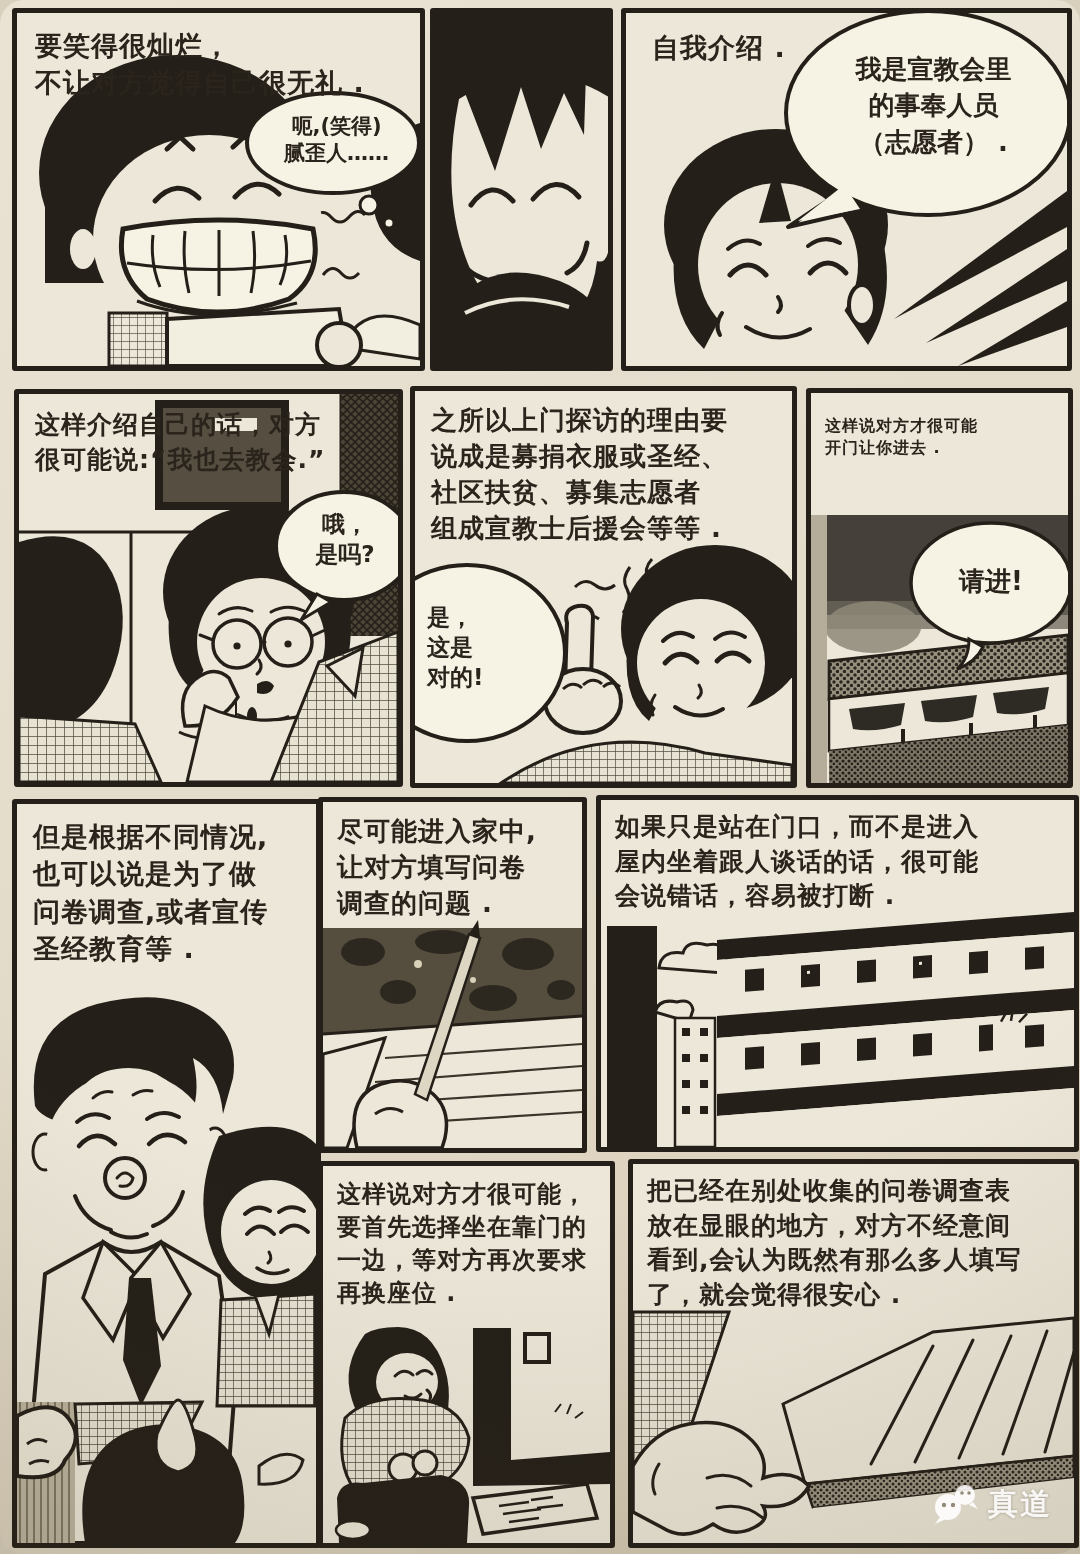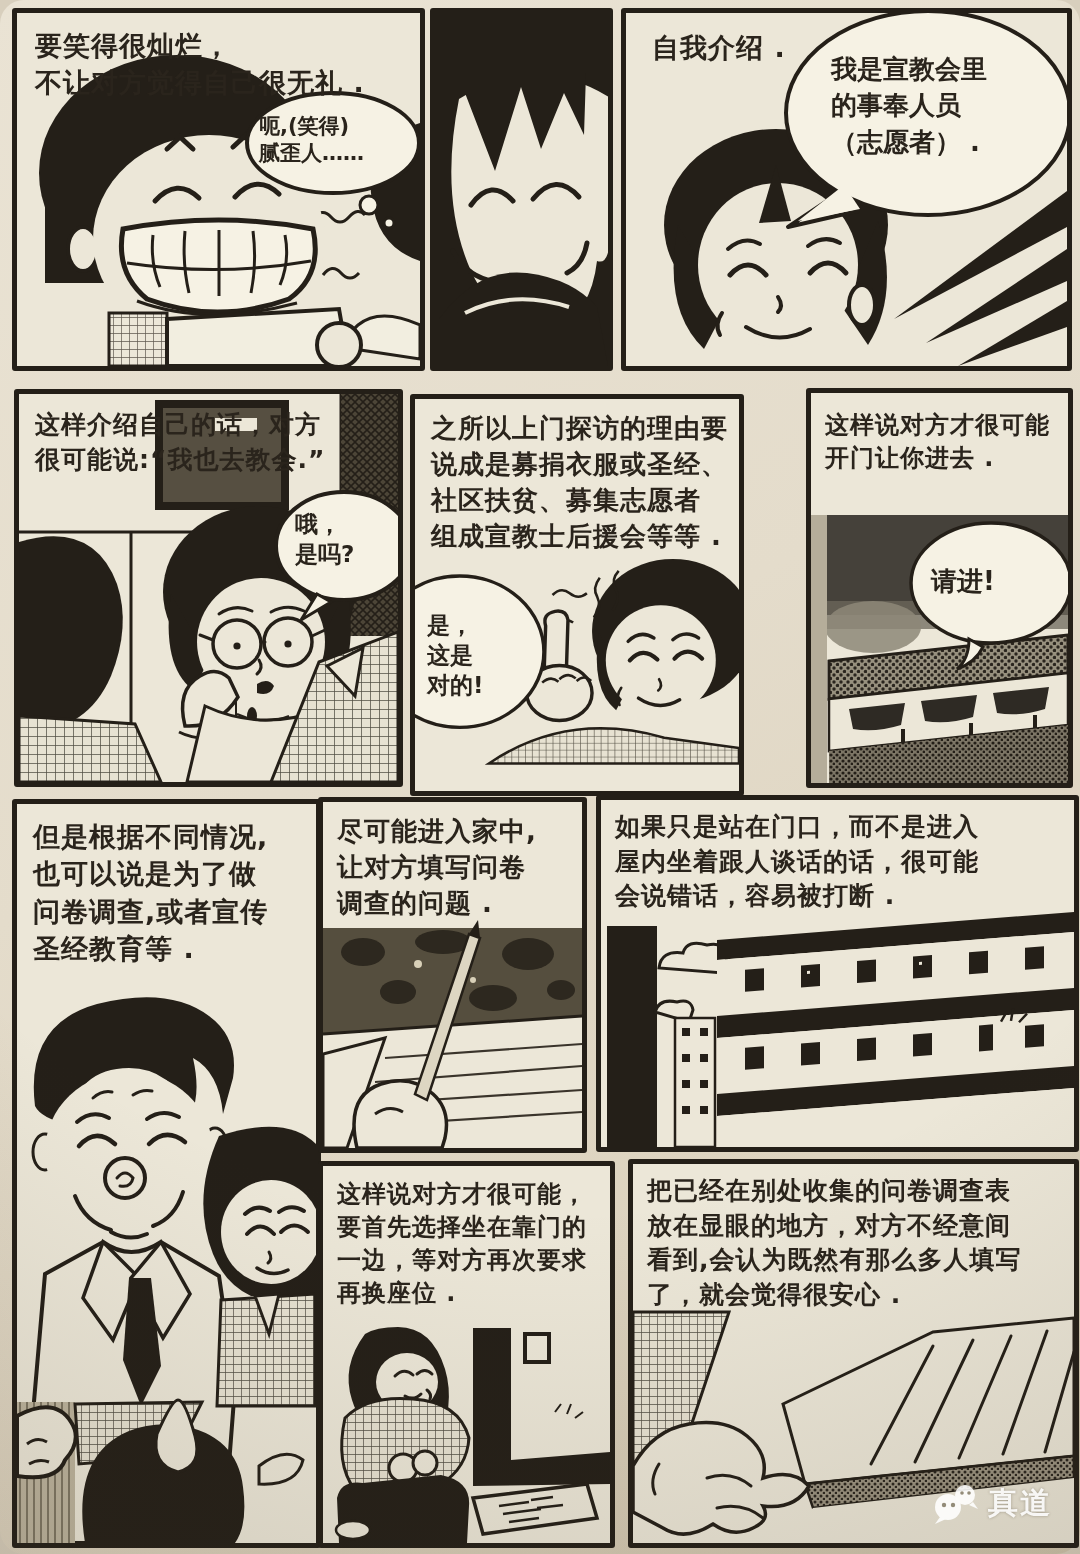--- a/index.html
+++ b/index.html
@@ -23,26 +23,26 @@
     background:#ece7d8;border:5px solid #241f18;border-radius:3px;
     overflow:hidden;
   }
   .panel svg{position:absolute;left:0;top:0;width:100%;height:100%;display:block;}
   .cap{
     position:absolute;white-space:pre-line;
     color:#2a241c;font-weight:700;line-height:1.38;letter-spacing:1px;
     z-index:3;
   }
   .btxt{
-    position:absolute;white-space:pre-line;text-align:left;
+    position:absolute;white-space:pre-line;text-align:center;
     color:#2a241c;font-weight:700;line-height:1.3;z-index:4;
   }
   .watermark{
     position:absolute;left:932px;top:1483px;z-index:9;
-    display:flex;gap:6px;opacity:.92;
+    display:flex;align-items:center;gap:6px;opacity:.92;
   }
   .watermark .wm-label{
     color:rgba(255,255,255,.95);font-size:30px;font-weight:700;
     text-shadow:0 0 3px rgba(90,80,60,.5);letter-spacing:2px;
   }
 </style>
 </head>
 <body>
 
 <div class="page">
@@ -217,21 +217,21 @@
         <ellipse cx="325" cy="152" rx="68" ry="54" fill="#f6f2e4" stroke="#241f18" stroke-width="4"></ellipse>
         <polygon points="298,200 282,226 312,208" fill="#f6f2e4" stroke="#241f18" stroke-width="3"></polygon>
       </g>
     </svg>
     <div class="cap" style="left:16px;top:14px;font-size:25px">这样介绍自己的话，对方
 很可能说:“我也去教会.”</div>
     <div class="btxt" style="left:276px;top:116px;width:100px;font-size:23px">哦，
 是吗?</div>
   </section>
 
-  <section class="panel" style="left:410px;top:394px;width:334px;height:402px">
+  <section class="panel" style="left:410px;top:386px;width:387px;height:402px">
     <svg viewBox="0 0 377 392">
       <defs>
         <pattern id="chk5" width="8" height="8" patternUnits="userSpaceOnUse">
           <rect width="8" height="8" fill="#e7e2d2"></rect>
           <path d="M0,0H8M0,0V8" stroke="#38332a" stroke-width="1.4" opacity=".85"></path>
         </pattern>
       </defs>
 
       <g>
         <ellipse cx="300" cy="238" rx="94" ry="84" fill="#241f18"></ellipse>
@@ -305,21 +305,21 @@
         <path d="M110,308 l56,-6 l-4,22 q-26,8 -48,4 z" fill="#2e2a24"></path>
         <path d="M182,300 l56,-6 l-4,22 q-26,8 -48,4 z" fill="#2e2a24"></path>
         <path d="M92,336 v34 M160,330 v36 M224,322 v38" stroke="#241f18" stroke-width="4"></path>
         <polygon points="18,358 257,332 257,390 18,390" fill="url(#dots6b)"></polygon>
       </g>
       <g>
         <ellipse cx="180" cy="190" rx="80" ry="60" fill="#f6f2e4" stroke="#241f18" stroke-width="3.5"></ellipse>
         <path d="M158,246 q0,20 -12,30 q18,-6 26,-22 z" fill="#f6f2e4" stroke="#241f18" stroke-width="3"></path>
       </g>
     </svg>
-    <div class="cap" style="left:14px;top:16px;font-size:24px">这样说对方才很可能
+    <div class="cap" style="left:14px;top:22px;font-size:16px">这样说对方才很可能
 开门让你进去 .</div>
     <div class="btxt" style="left:120px;top:172px;width:120px;font-size:26px">请进!</div>
   </section>
 
   <section class="panel" style="left:12px;top:799px;width:309px;height:749px">
     <svg viewBox="0 0 299 739">
       <defs>
         <pattern id="chk7" width="8" height="8" patternUnits="userSpaceOnUse">
           <rect width="8" height="8" fill="#e7e2d2"></rect>
           <path d="M0,0H8M0,0V8" stroke="#38332a" stroke-width="1.4" opacity=".85"></path>

